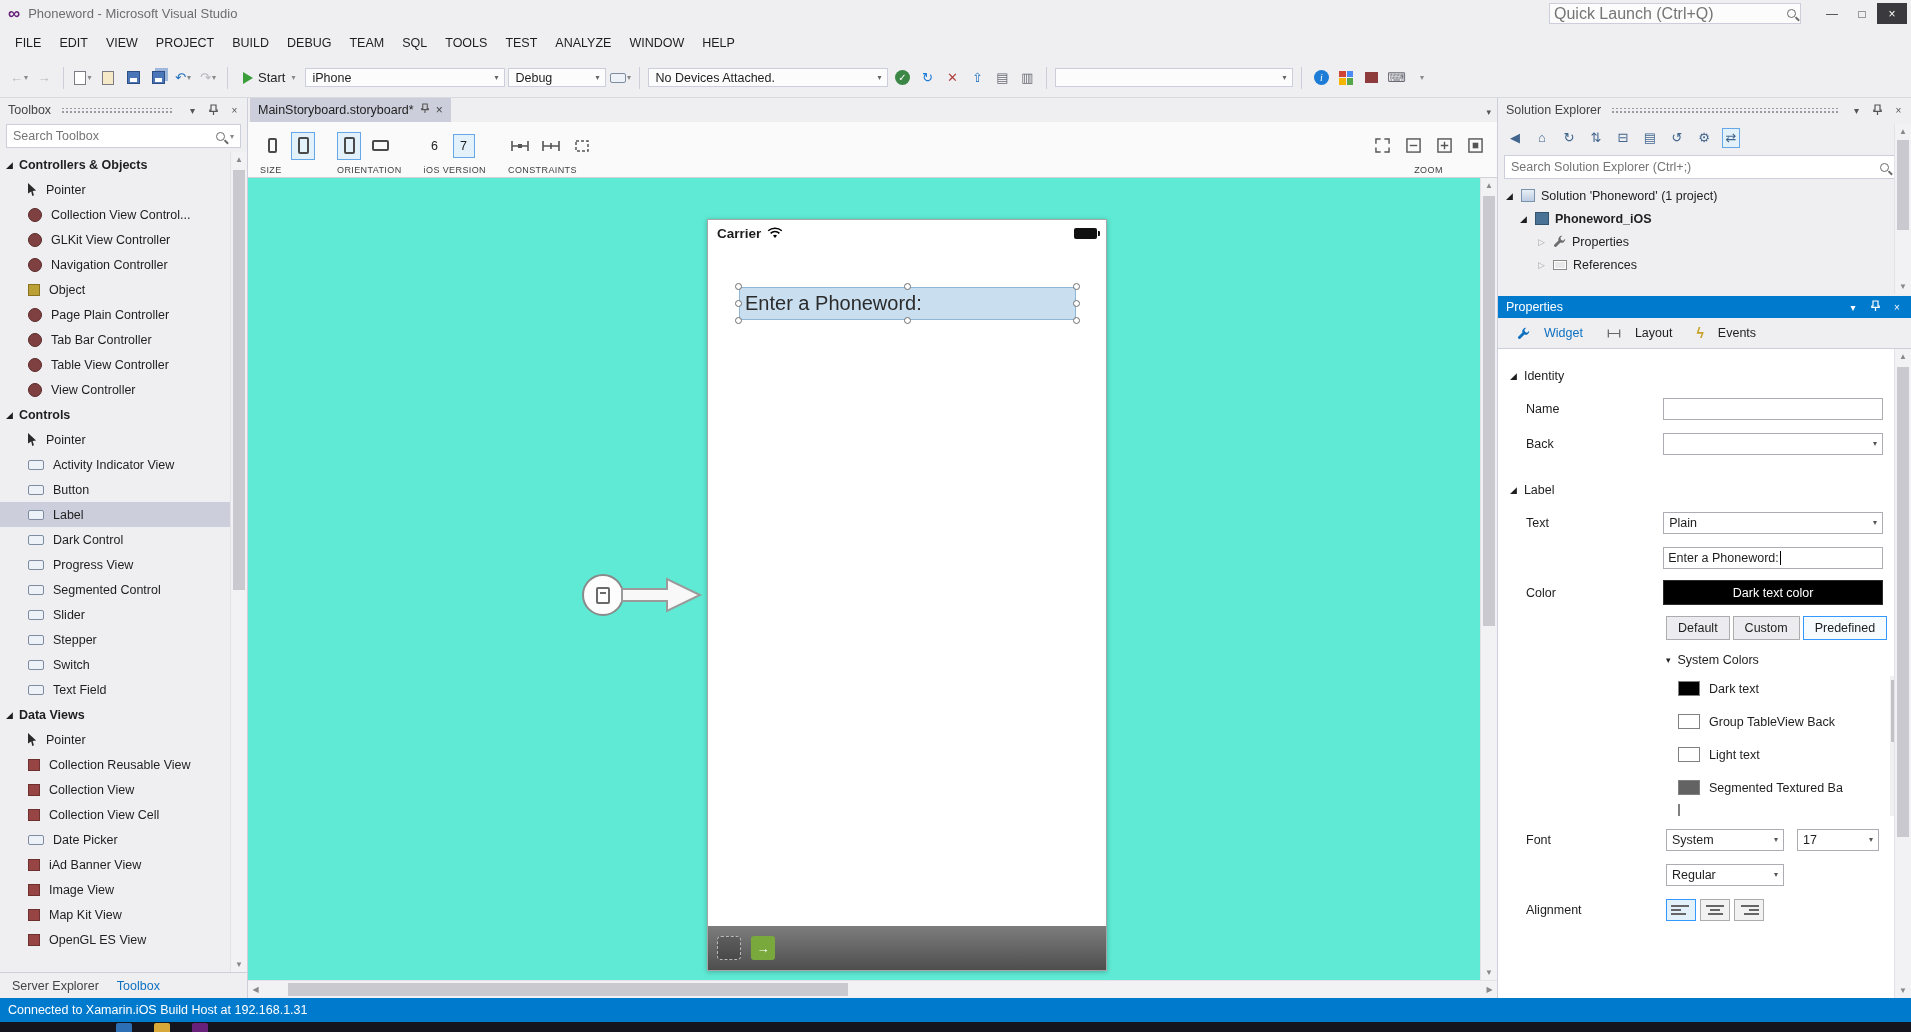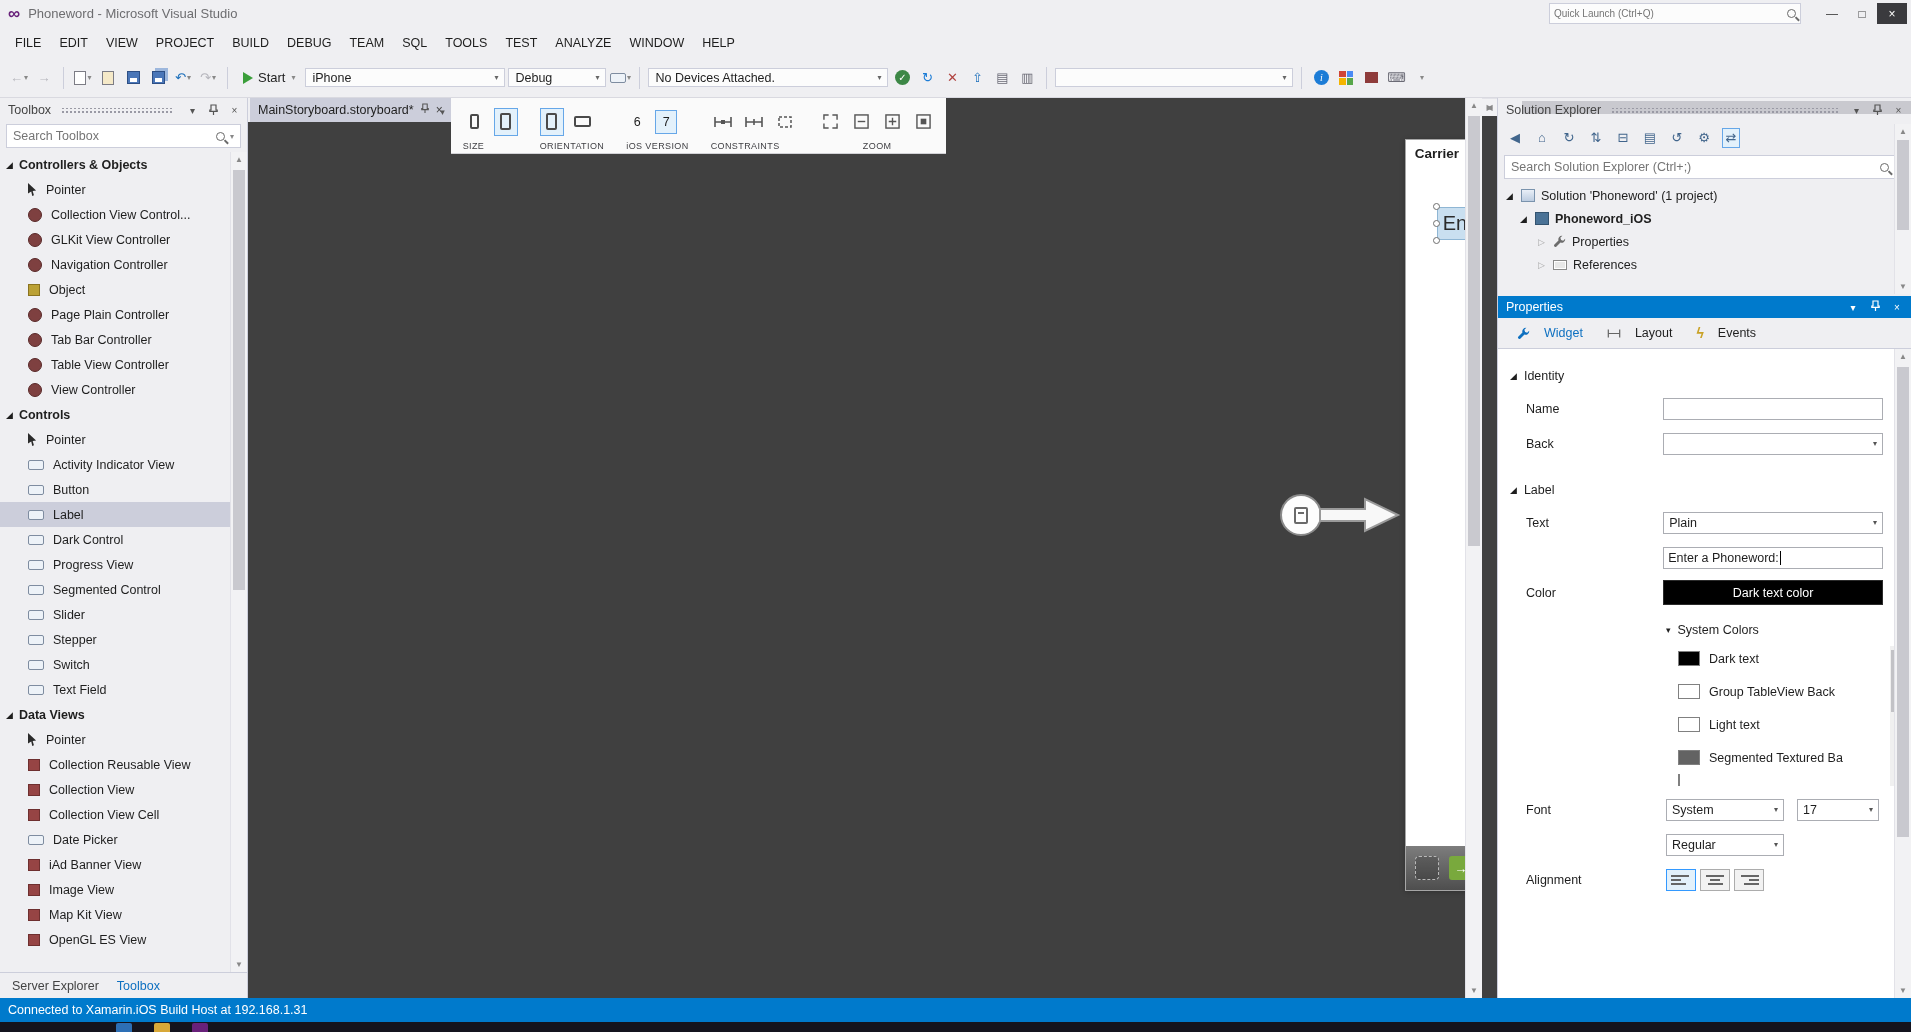--- a/index.html
+++ b/index.html
@@ -5,21 +5,21 @@
   * { box-sizing: border-box; margin: 0; padding: 0; }
   html,body { width:1911px; height:1032px; overflow:hidden; }
   body { font-family:"Liberation Sans","DejaVu Sans",sans-serif; font-size:13px; color:#1e1e1e; background:#EFEFF2; }
   #app { width:1911px; height:1032px; display:flex; flex-direction:column; }
 
   
   .titlebar { height:27px; display:flex; align-items:center; padding:0 4px 0 8px; background:#EFEFF2; }
   .vs-logo { font-size:17px; font-weight:bold; color:#68217A; margin-right:8px; line-height:1; }
   .title-text { color:#6d6d70; font-size:13px; }
   .qlaunch { margin-left:auto; width:252px; height:21px; border:1px solid #CCCEDB; background:#FCFCFC; display:flex; align-items:center; padding:0 4px; }
-  .qlaunch input { border:0; outline:0; flex:1; font-size:10px; color:#777; background:transparent; font-family:inherit; }
+  .qlaunch input { border:0; outline:0; flex:1; font-size:16px; color:#777; background:transparent; font-family:inherit; }
   .mag { width:9px; height:9px; border:1.5px solid #6a6a6a; border-radius:50%; position:relative; flex:0 0 auto; }
   .mag::after { content:""; position:absolute; width:5px; height:1.5px; background:#6a6a6a; transform:rotate(45deg); left:7px; top:8px; }
   .winbtns { display:flex; margin-left:16px; }
   .winbtn { width:30px; height:21px; display:flex; align-items:center; justify-content:center; color:#444; font-size:12px; }
   .winbtn.close { background:#3a3a3e; color:#fff; }
 
   
   .menubar { height:31px; display:flex; align-items:center; padding-left:6px; background:#EFEFF2; }
   .menu-item { padding:5px 9px; font-size:12.5px; color:#1e1e1e; }
 
@@ -74,21 +74,21 @@
   .vsb { position:absolute; width:17px; background:#F2F2F4; border-left:1px solid #E2E2E8; }
   .vsb .arr { height:15px; display:flex; align-items:center; justify-content:center; font-size:8px; color:#888; }
   .vsb .arr.bottom { position:absolute; bottom:0; left:0; right:0; }
   .vsb .thumb { position:absolute; left:2px; right:2px; background:#C9C9CF; }
   .hsb { height:18px; background:#F2F2F4; border-top:1px solid #E2E2E8; position:relative; display:flex; align-items:center; }
   .hsb .arr { width:15px; text-align:center; font-size:8px; color:#888; }
   .hsb .arr.right { position:absolute; right:0; }
   .hsb .thumb { position:absolute; top:2px; bottom:2px; background:#C9C9CF; }
 
   
-  .editor { flex:1; display:flex; flex-direction:row; min-width:0; background:#404040; position:relative; }
+  .editor { flex:1; display:flex; flex-direction:column; min-width:0; background:#5eead4; position:relative; }
   .tabstrip { height:24px; background:#EFEFF2; display:flex; align-items:flex-end; padding-left:2px; position:relative; }
   .doc-tab { height:24px; background:#CCCEDB; display:flex; align-items:center; gap:7px; padding:0 8px; font-size:12.5px; color:#1e1e1e; }
   .strip-caret { position:absolute; right:6px; bottom:5px; font-size:9px; color:#555; }
   .designer-bar { height:56px; background:#FAFAFA; border-bottom:1px solid #D2D2D6; display:flex; align-items:stretch; gap:22px; padding:5px 10px 2px 12px; }
   .dgroup { display:flex; flex-direction:column; }
   .dicons { flex:1; display:flex; align-items:center; gap:7px; }
   .dico { min-width:24px; height:28px; display:flex; align-items:center; justify-content:center; border:1px solid transparent; }
   .dico.selected { border-color:#66A7E8; background:#E3F1FB; }
   .dlabel { font-size:9px; color:#3E3E42; letter-spacing:.4px; margin-top:1px; }
   .ic-phone { width:11px; height:17px; border:2px solid #4A4A4A; border-radius:2px; display:block; }
@@ -735,20 +735,25 @@
               <span>Enter a Phoneword:</span>
               <span class="caret-bar"></span>
             </div>
           </div>
           <div class="prow">
             <span class="plabel">Color</span>
             <div class="swatchbtn">
               <span>Dark text color</span>
             </div>
           </div>
+          <div class="modebtns">
+            <span class="mbtn">Default</span>
+            <span class="mbtn">Custom</span>
+            <span class="mbtn sel">Predefined</span>
+          </div>
 
           <div class="syswrap">
             <div class="sys-header">
               <span style="font-size:9px;">▾</span>
               <span>System Colors</span>
             </div>
             <div class="swrow">
               <span class="sw black"></span>
               <span>Dark text</span>
             </div>

